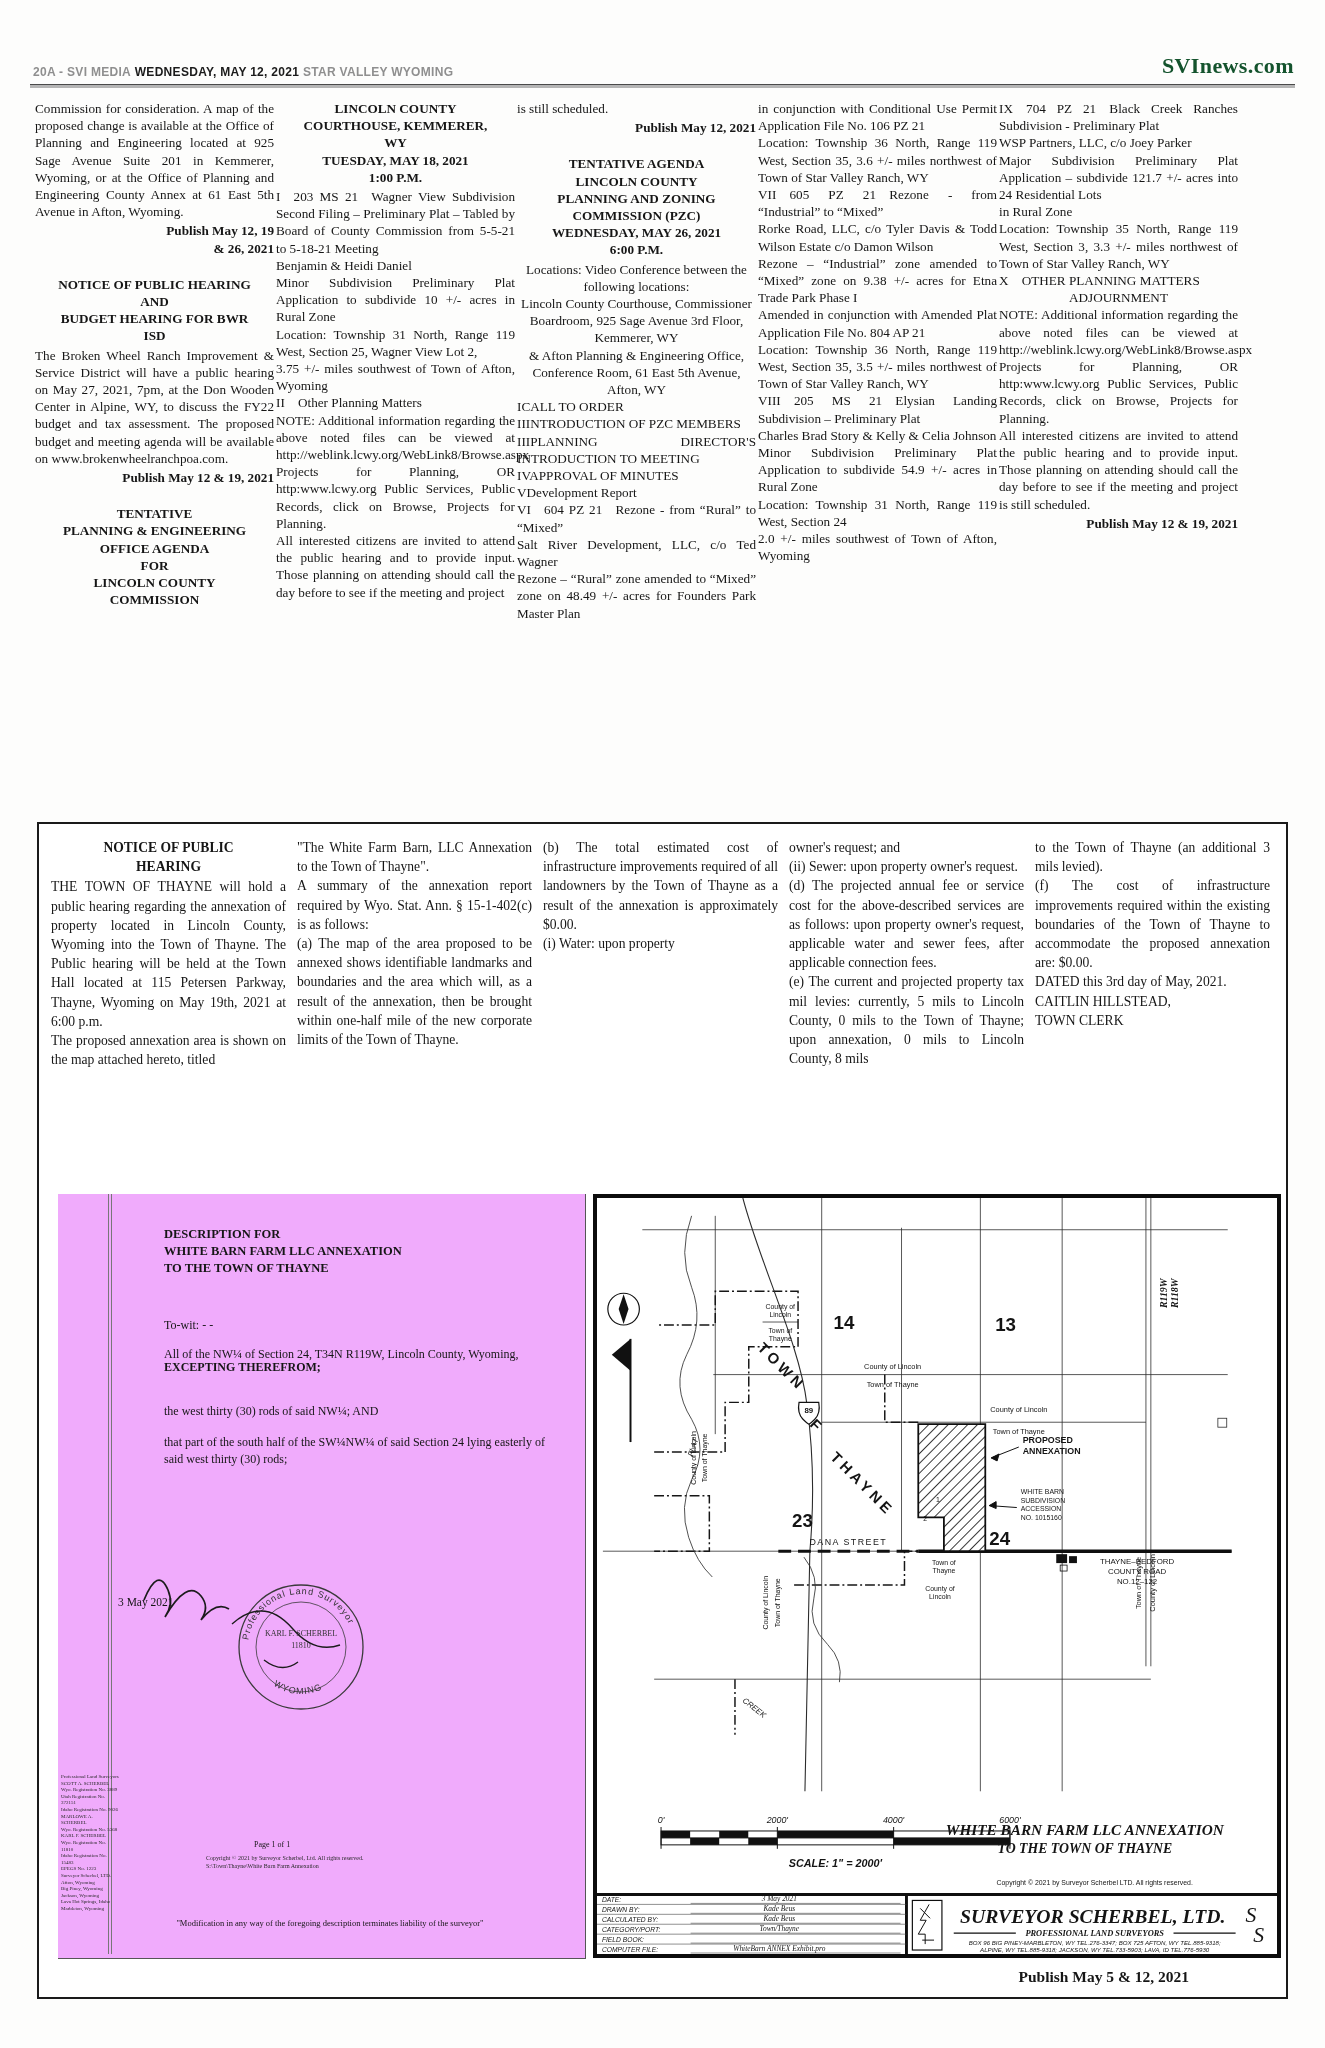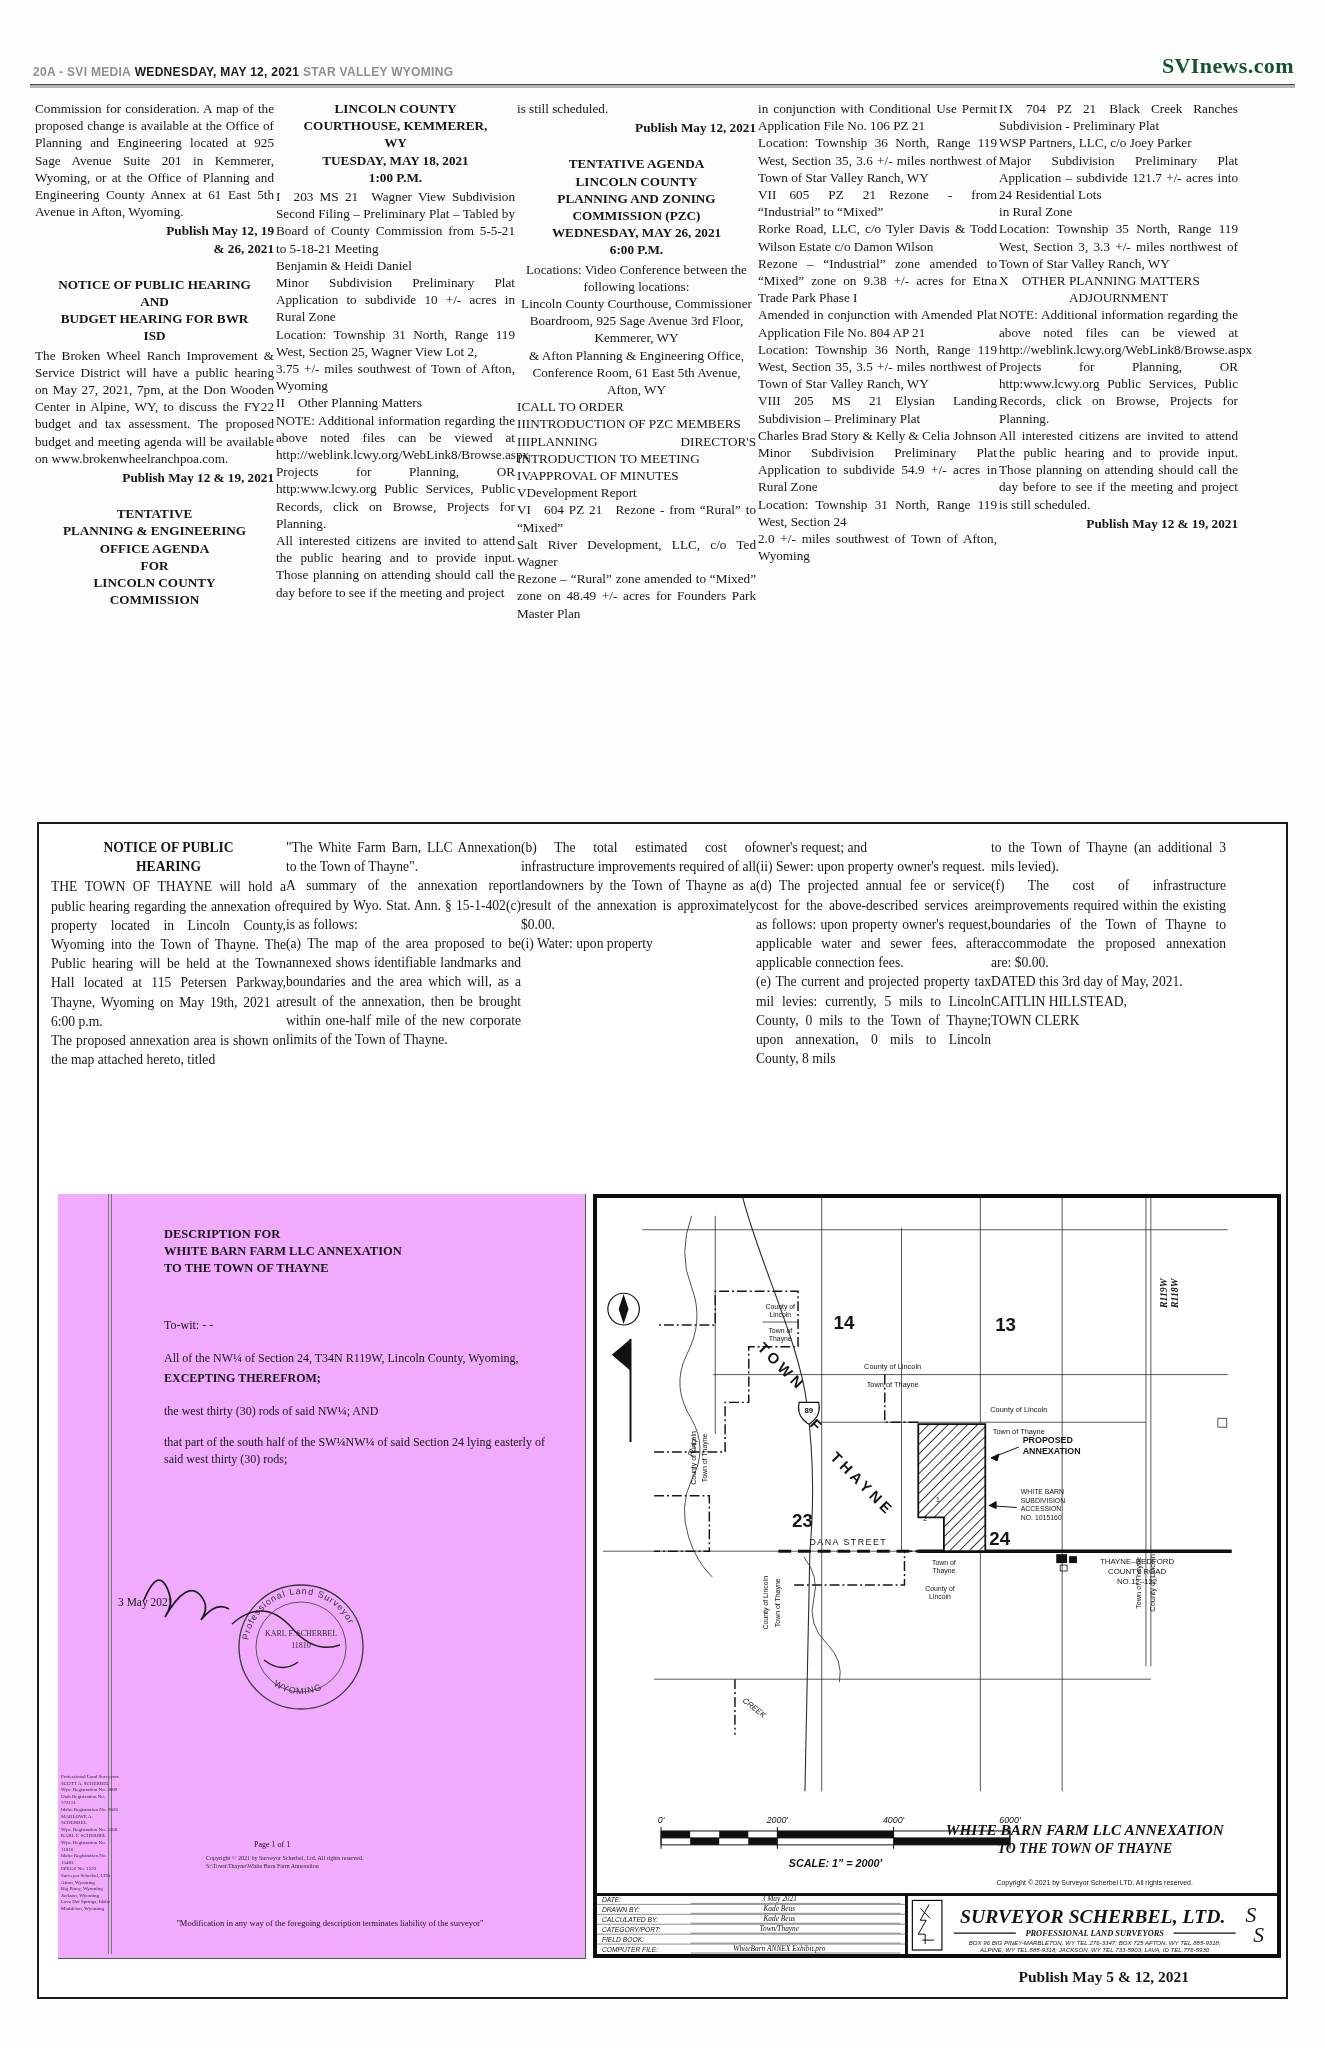--- a/index.html
+++ b/index.html
@@ -21,35 +21,35 @@
   .col{width:239px;font-size:13.2px;line-height:17.2px;text-align:justify}
   .col p{margin:0}
   p.c{text-align:center}
   p.h{font-weight:bold;text-align:center;white-space:pre-line;margin:19px 0 2px;text-align-last:center}
   p.h0{margin-top:0}
   p.pub{font-weight:bold;text-align:right;white-space:pre-line;margin:2px 0 9px;text-align-last:right}
   
   .box{position:absolute;top:822px;left:37px;width:1251px;height:1177px;
        border:2px solid #1a1a1a;box-sizing:border-box;background:#fff;
        padding:14px 9px 8px}
-  .bcols{display:flex;gap:0;padding:0 3px;height:348px;overflow:hidden}
+  .bcols{display:flex;gap:11px;padding:0 3px;height:348px;overflow:hidden}
   .bcol{width:235px;font-size:13.6px;line-height:19.2px;text-align:justify}
   .bcol p{margin:0}
   .bcol p.bh{font-weight:bold;text-align:center;white-space:pre-line;margin-bottom:1px;text-align-last:center}
   .bcol p.pre{white-space:pre-line;text-align:left}
   .pubbtm{margin-top:8px;padding-right:88px;text-align:right;font-weight:bold;font-size:15.5px}
   
   .figure{position:relative;height:766px;margin-top:8px}
   .desc{position:absolute;left:10px;top:0;width:527px;height:764px;background:#f0abfc;
         border-right:1px solid #555;border-bottom:1px solid #555;font-size:12px}
   .desc>*{position:absolute}
   .scanline{left:50px;top:0;bottom:4px;width:2px;border-left:1px solid #777;border-right:1px solid #777}
   .dtitle{left:106px;top:32px;font-weight:bold;font-size:12.5px;line-height:17px;white-space:pre-line}
   .dtowit{left:106px;top:124px}
-  .dp1{left:106px;top:154px;width:402px;line-height:20px}
+  .dp1{left:106px;top:154px;width:402px;line-height:13px}
   .dp2{left:106px;top:210px;width:402px}
   .dp3{left:106px;top:240px;width:402px;line-height:16.5px}
   .ddate{left:60px;top:402px;font-size:11.5px}
   .dsig{left:78px;top:348px;width:250px;height:190px}
   .dlist{left:3px;top:580px;width:58px;font-size:5px;line-height:6.6px;white-space:pre-line;color:#2a2a2a}
   .dpage{left:196px;top:646px;font-size:8px}
   .dcopy{left:148px;top:661px;font-size:6px;line-height:7.6px;white-space:pre-line;color:#2a2a2a}
   .ddisc{left:62px;top:724px;width:420px;font-size:8.5px;text-align:center}
   .map{position:absolute;left:545px;top:0;width:688px;height:764px;box-sizing:border-box;
        border:4px solid #0c0c0c;background:#fff}

